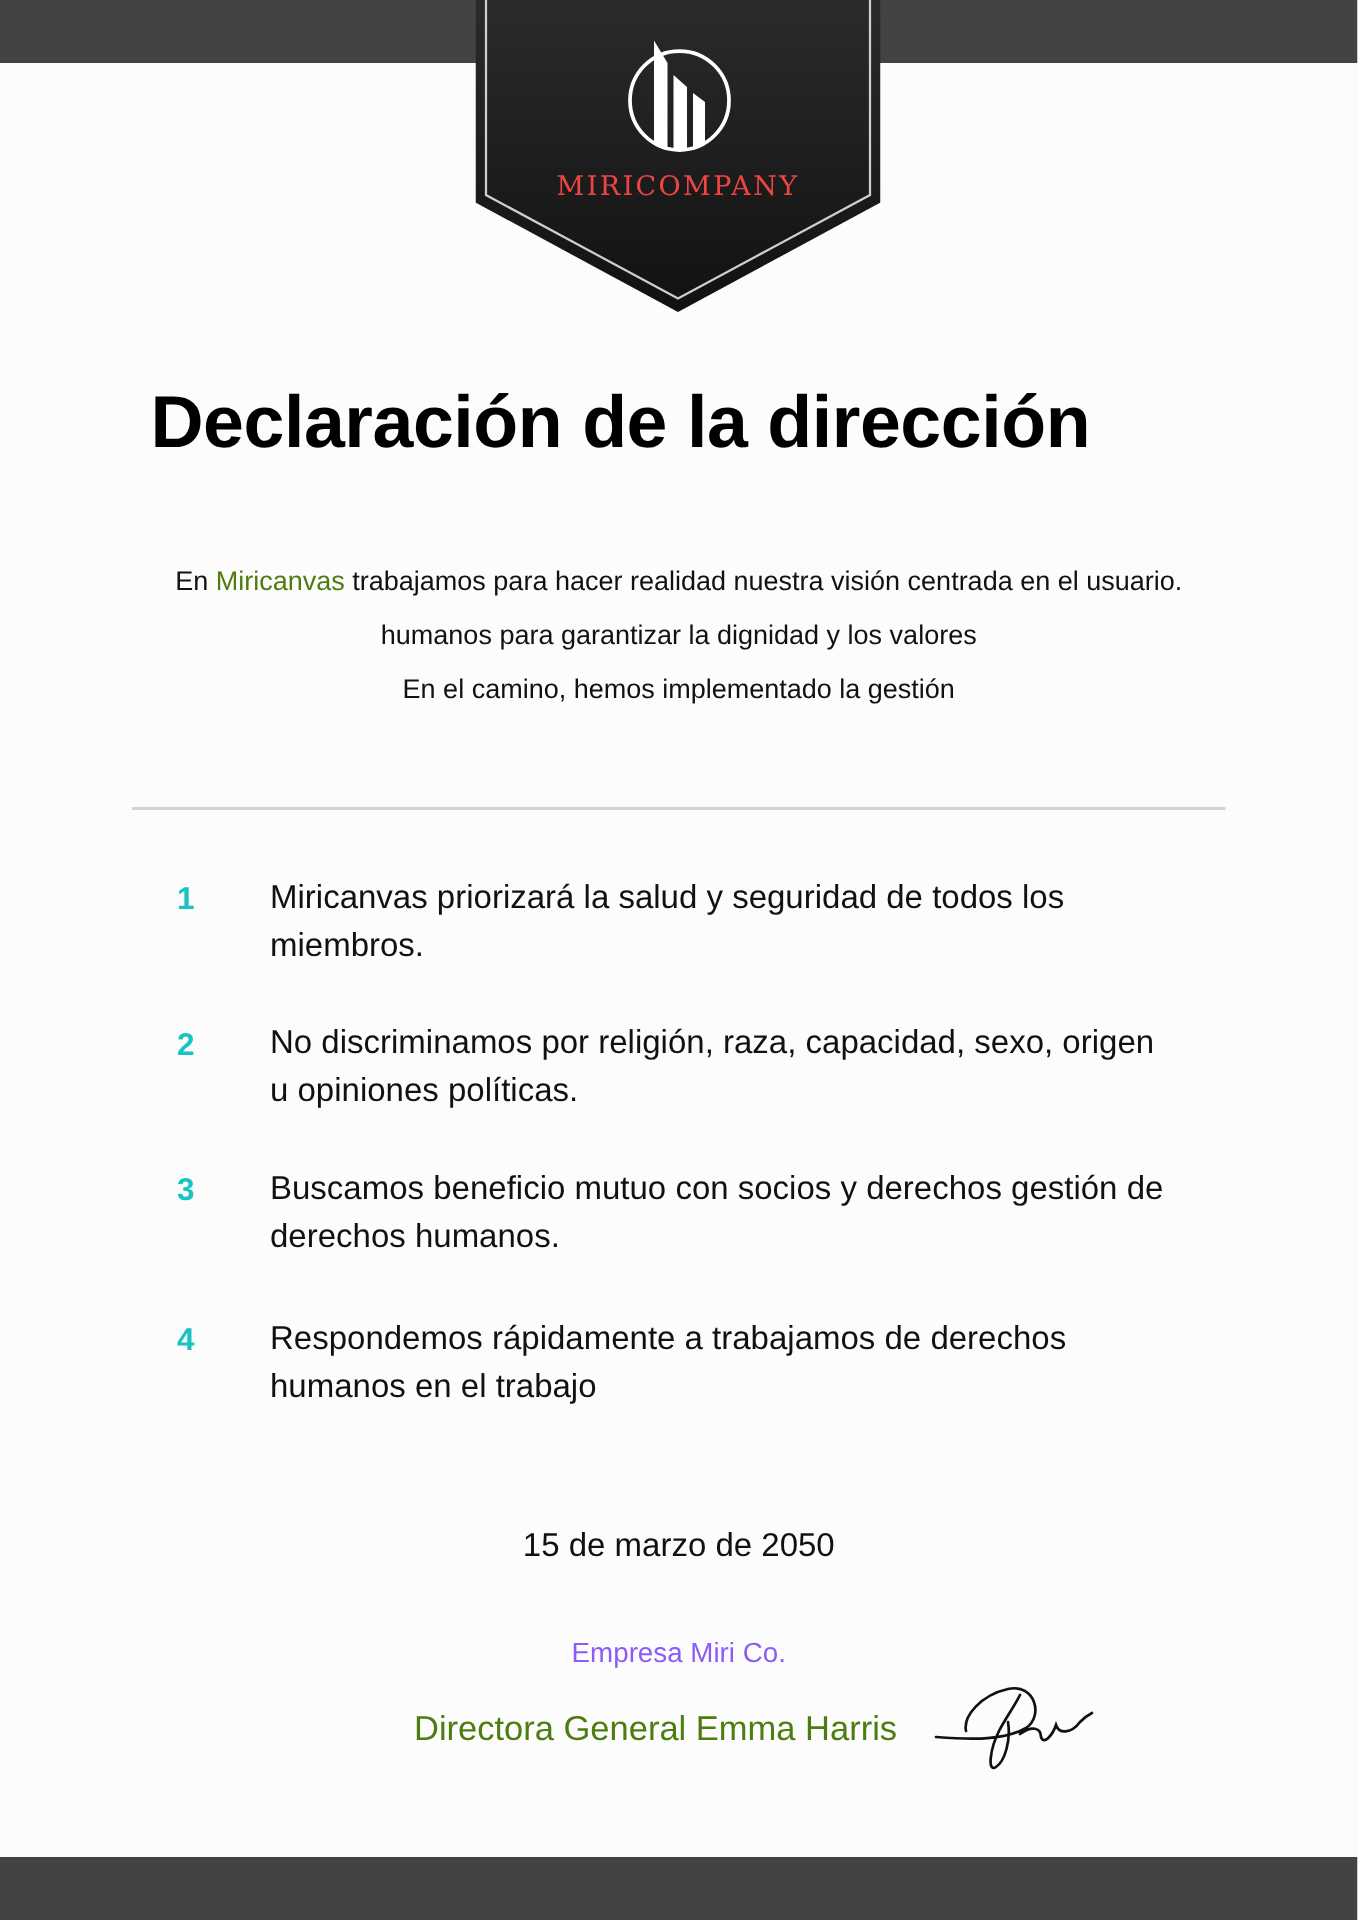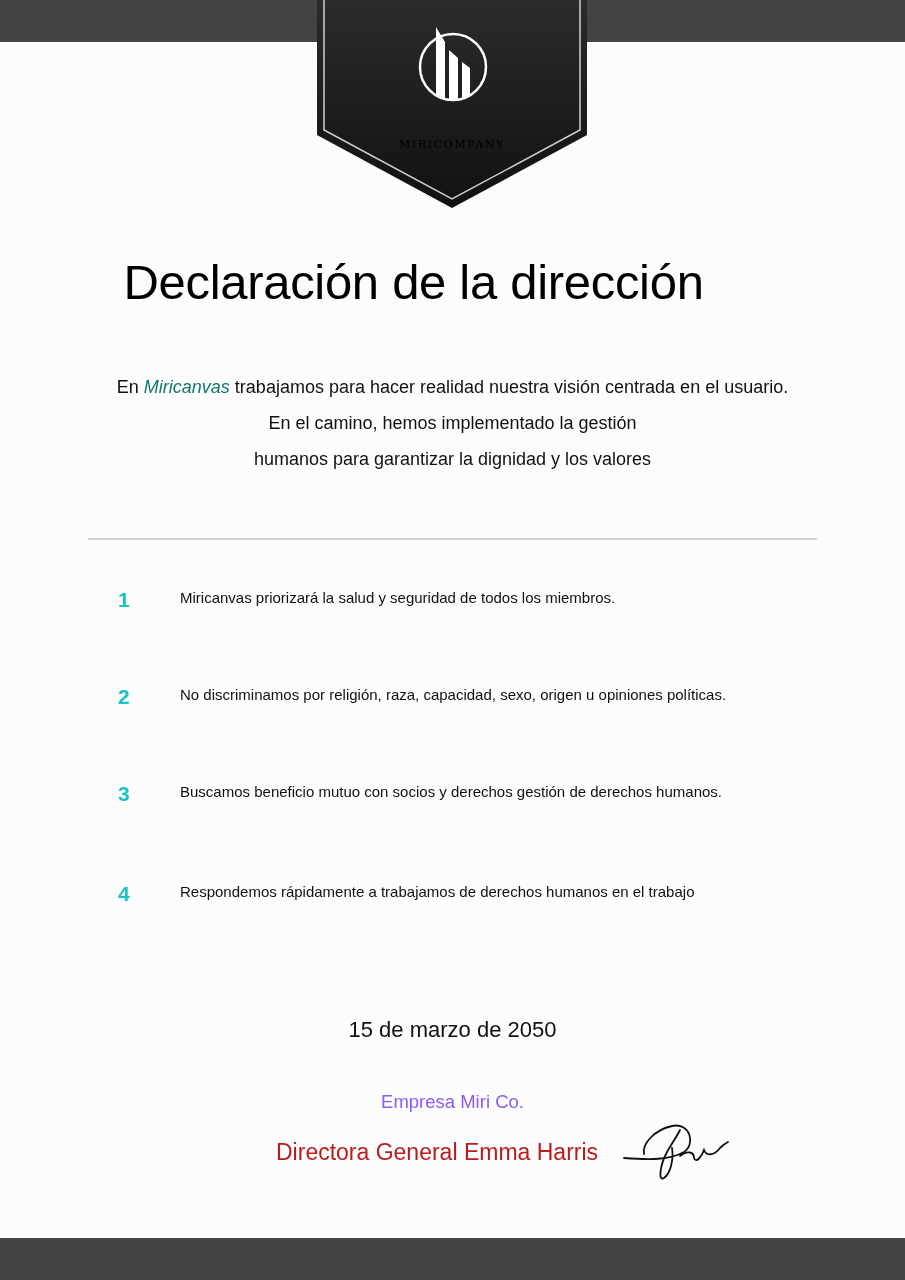--- a/index.html
+++ b/index.html
@@ -8,43 +8,43 @@
       background: #fdfcfd;
       font-family: "Liberation Sans", sans-serif;
       color: #111;
     }
     .top-bar { position: absolute; left: 0; top: 0; width: 905px; height: 42px; background: #434244; }
     .bottom-bar { position: absolute; left: 0; top: 1238px; width: 905px; height: 42px; background: #434244; }
     .badge { position: absolute; left: 317px; top: 0; width: 270px; height: 208px; }
     .badge svg { display: block; }
     .brand-name {
       position: absolute; left: 317px; top: 114px; width: 270px; text-align: center;
-      color: #000000; font-family: "DejaVu Serif", serif; font-size: 11px; letter-spacing: 1.6px; margin-top: 24px;
+      color: #ef4444; font-family: "DejaVu Serif", serif; font-size: 18px; letter-spacing: 1.6px;
     }
     .title {
       position: absolute; left: 0; top: 254px; width: 827px; text-align: center;
-      font-family: "Liberation Sans", sans-serif; font-weight: normal; font-size: 49px; color: #000;
+      font-family: "Liberation Sans", sans-serif; font-weight: bold; font-size: 49px; color: #000;
       letter-spacing: -0.3px;
     }
     .intro {
       position: absolute; left: 40px; top: 369px; width: 825px; text-align: center;
       font-size: 18px; line-height: 36px; color: #111;
     }
     .intro .line { display: block; }
-    .accent { color: #0f766e; font-style: italic; }
+    .accent { color: #4d7c0f; }
     .divider { position: absolute; left: 88px; top: 538px; width: 729px; height: 2px; background: #d4d2d6; }
     .list { position: absolute; left: 118px; top: 582px; width: 700px; }
     .item { display: flex; align-items: flex-start; height: 97px; }
     .item .num {
       width: 62px; color: #19c3c4; font-weight: bold; font-size: 21px; padding-top: 6px;
     }
-    .item .text { width: 600px; font-size: 15px; line-height: 32px; color: #111; }
+    .item .text { width: 600px; font-size: 22px; line-height: 32px; color: #111; }
     .date { position: absolute; left: 0; top: 1017px; width: 905px; text-align: center; font-size: 22px; color: #111; }
     .company { position: absolute; left: 0; top: 1091px; width: 905px; text-align: center; font-size: 18.5px; color: #8b5cf6; }
-    .signer { position: absolute; left: 276px; top: 1139px; font-size: 23px; color: #b91c1c; }
+    .signer { position: absolute; left: 276px; top: 1139px; font-size: 23px; color: #4d7c0f; }
     .signature { position: absolute; left: 610px; top: 1108px; width: 125px; height: 80px; }
   </style>
 </head>
 <body>
 
 <div class="top-bar"></div>
 
 <div class="badge">
   <svg width="270" height="208" viewBox="0 0 270 208">
     <defs>
@@ -62,22 +62,22 @@
       <polygon points="145,62 153,68 153,95 145,99" fill="#fff"></polygon>
     </g>
   </svg>
 </div>
 <div class="brand-name">MIRICOMPANY</div>
 
 <h1 class="title" style="margin:0;">Declaración de la dirección</h1>
 
 <div class="intro">
   <span class="line"><span>En </span><span class="accent">Miricanvas</span><span> trabajamos para hacer realidad nuestra visión centrada en el usuario.</span></span>
+  <span class="line">humanos para garantizar la dignidad y los valores</span>
   <span class="line">En el camino, hemos implementado la gestión</span>
-  <span class="line">humanos para garantizar la dignidad y los valores</span>
 </div>
 
 <div class="divider"></div>
 
 <div class="list">
   <div class="item">
     <div class="num">1</div>
     <div class="text">Miricanvas priorizará la salud y seguridad de todos los miembros.</div>
   </div>
   <div class="item">

